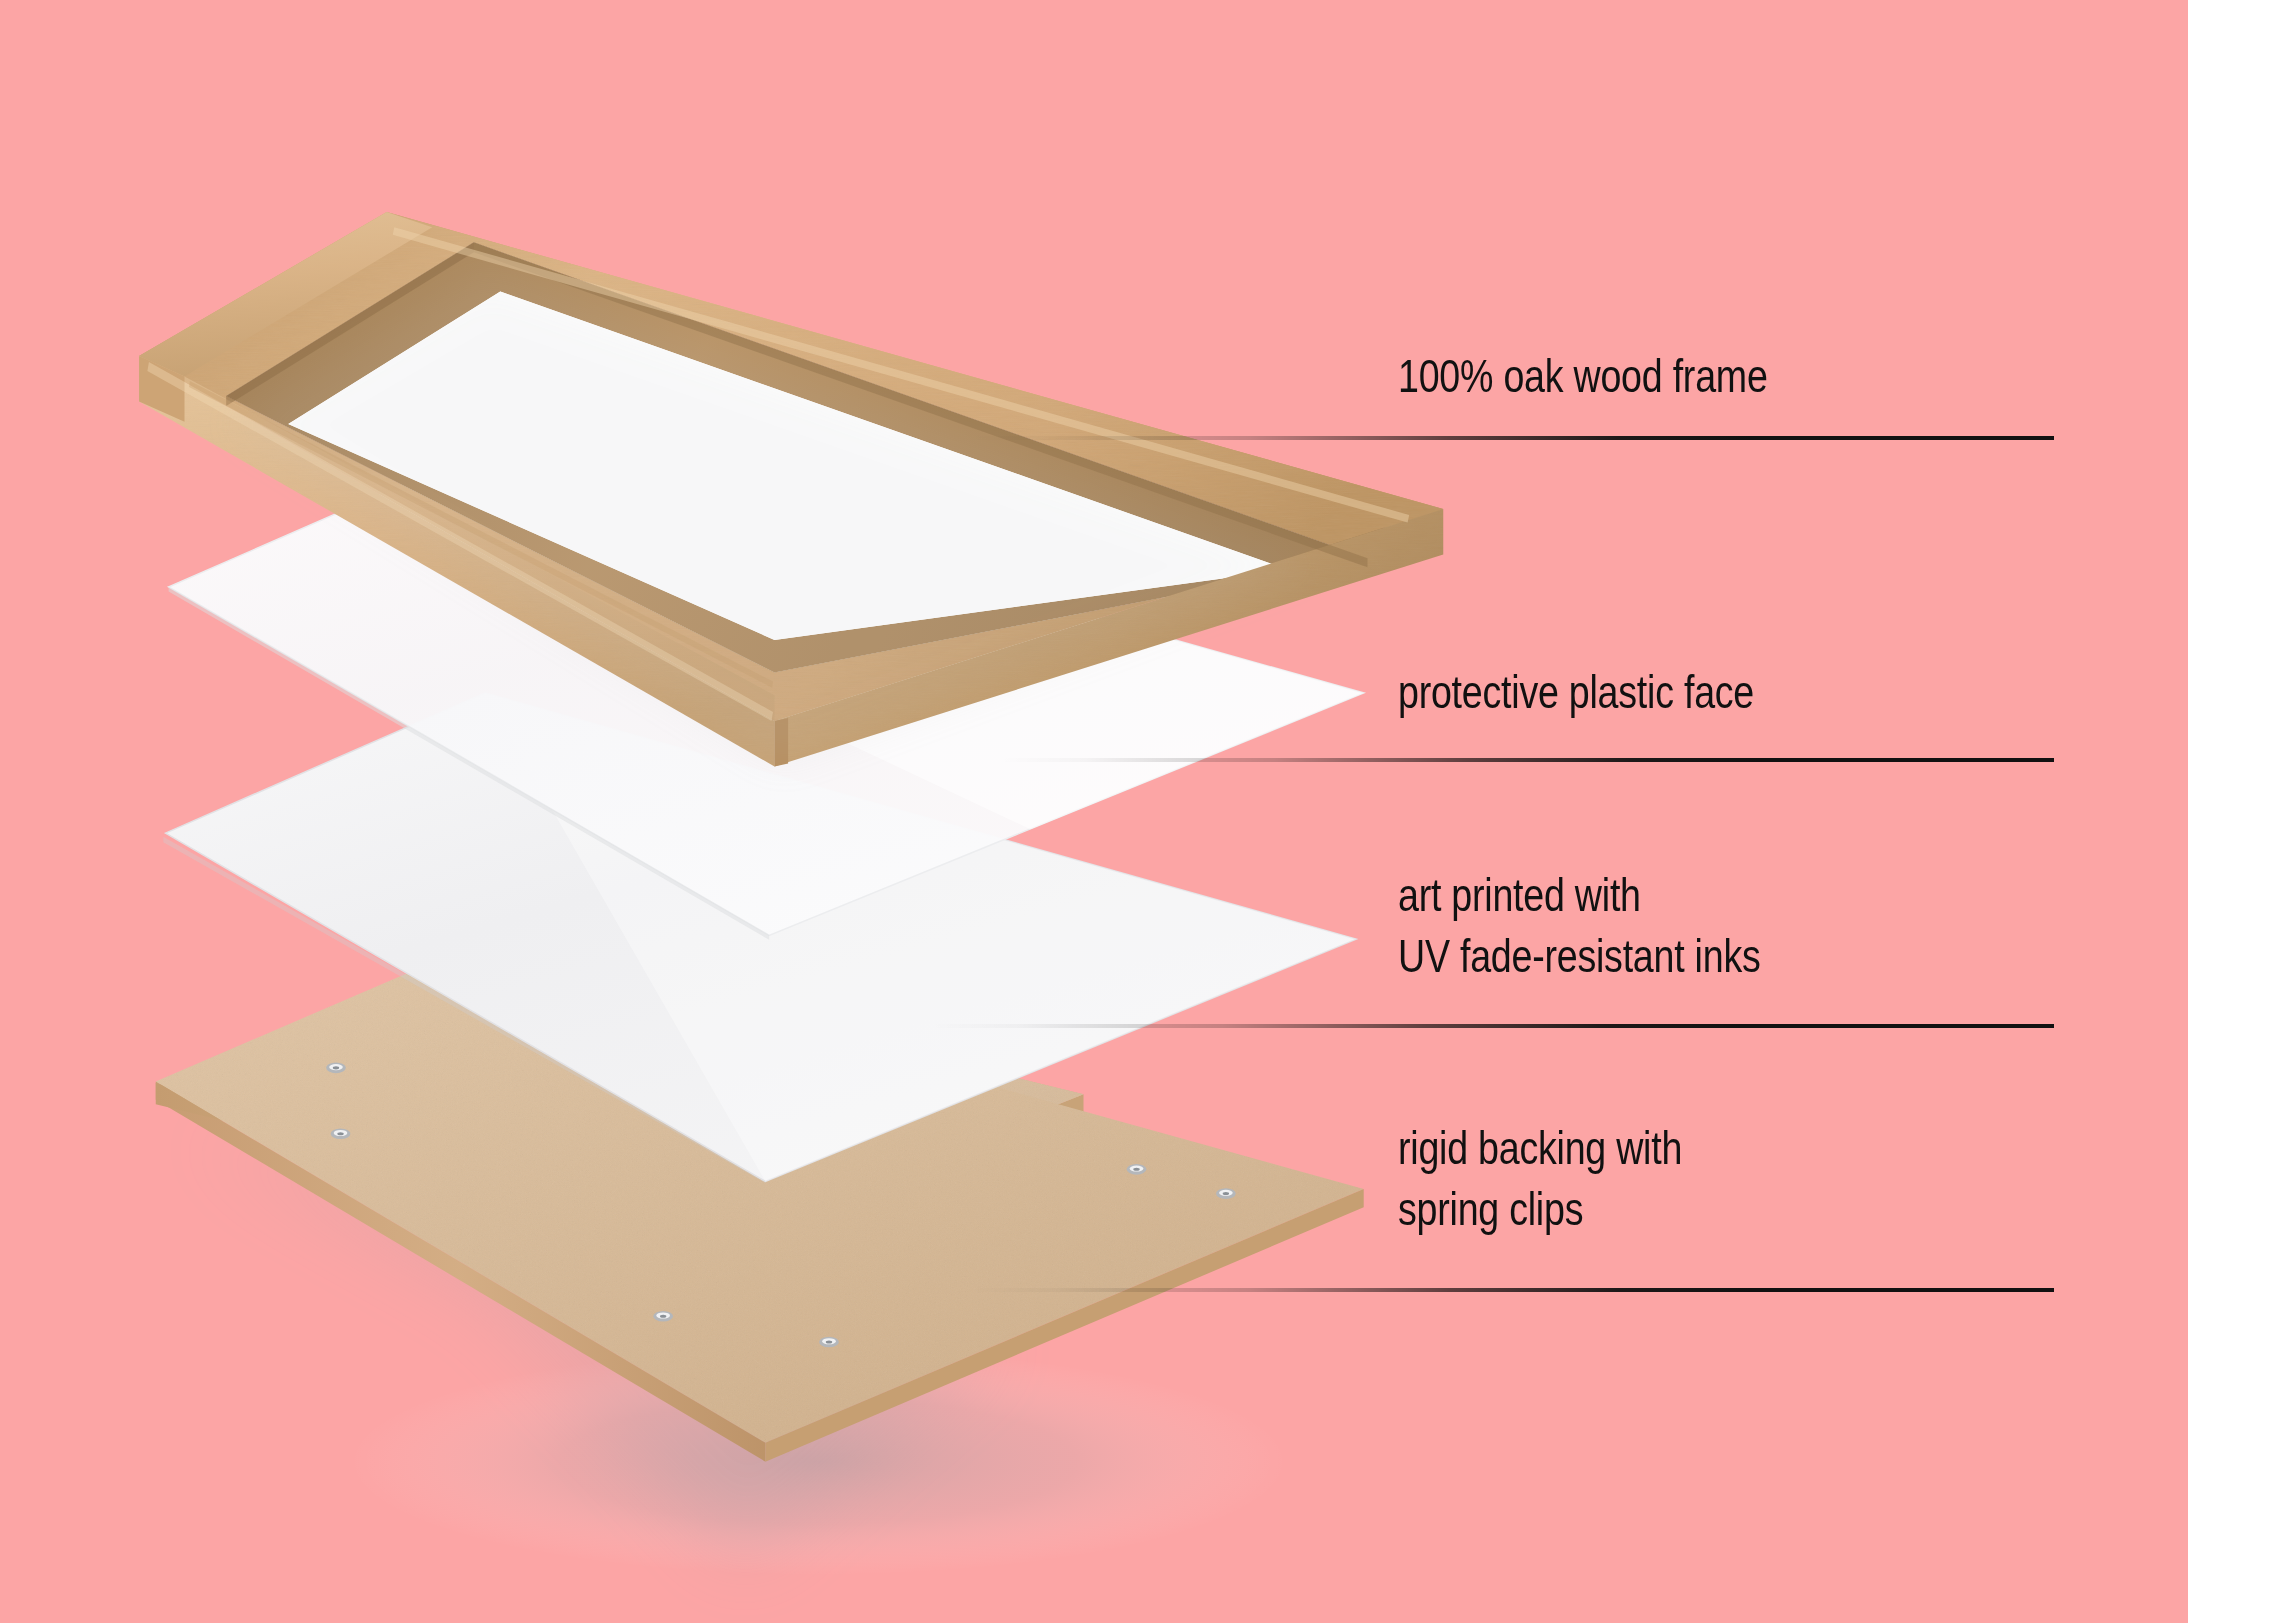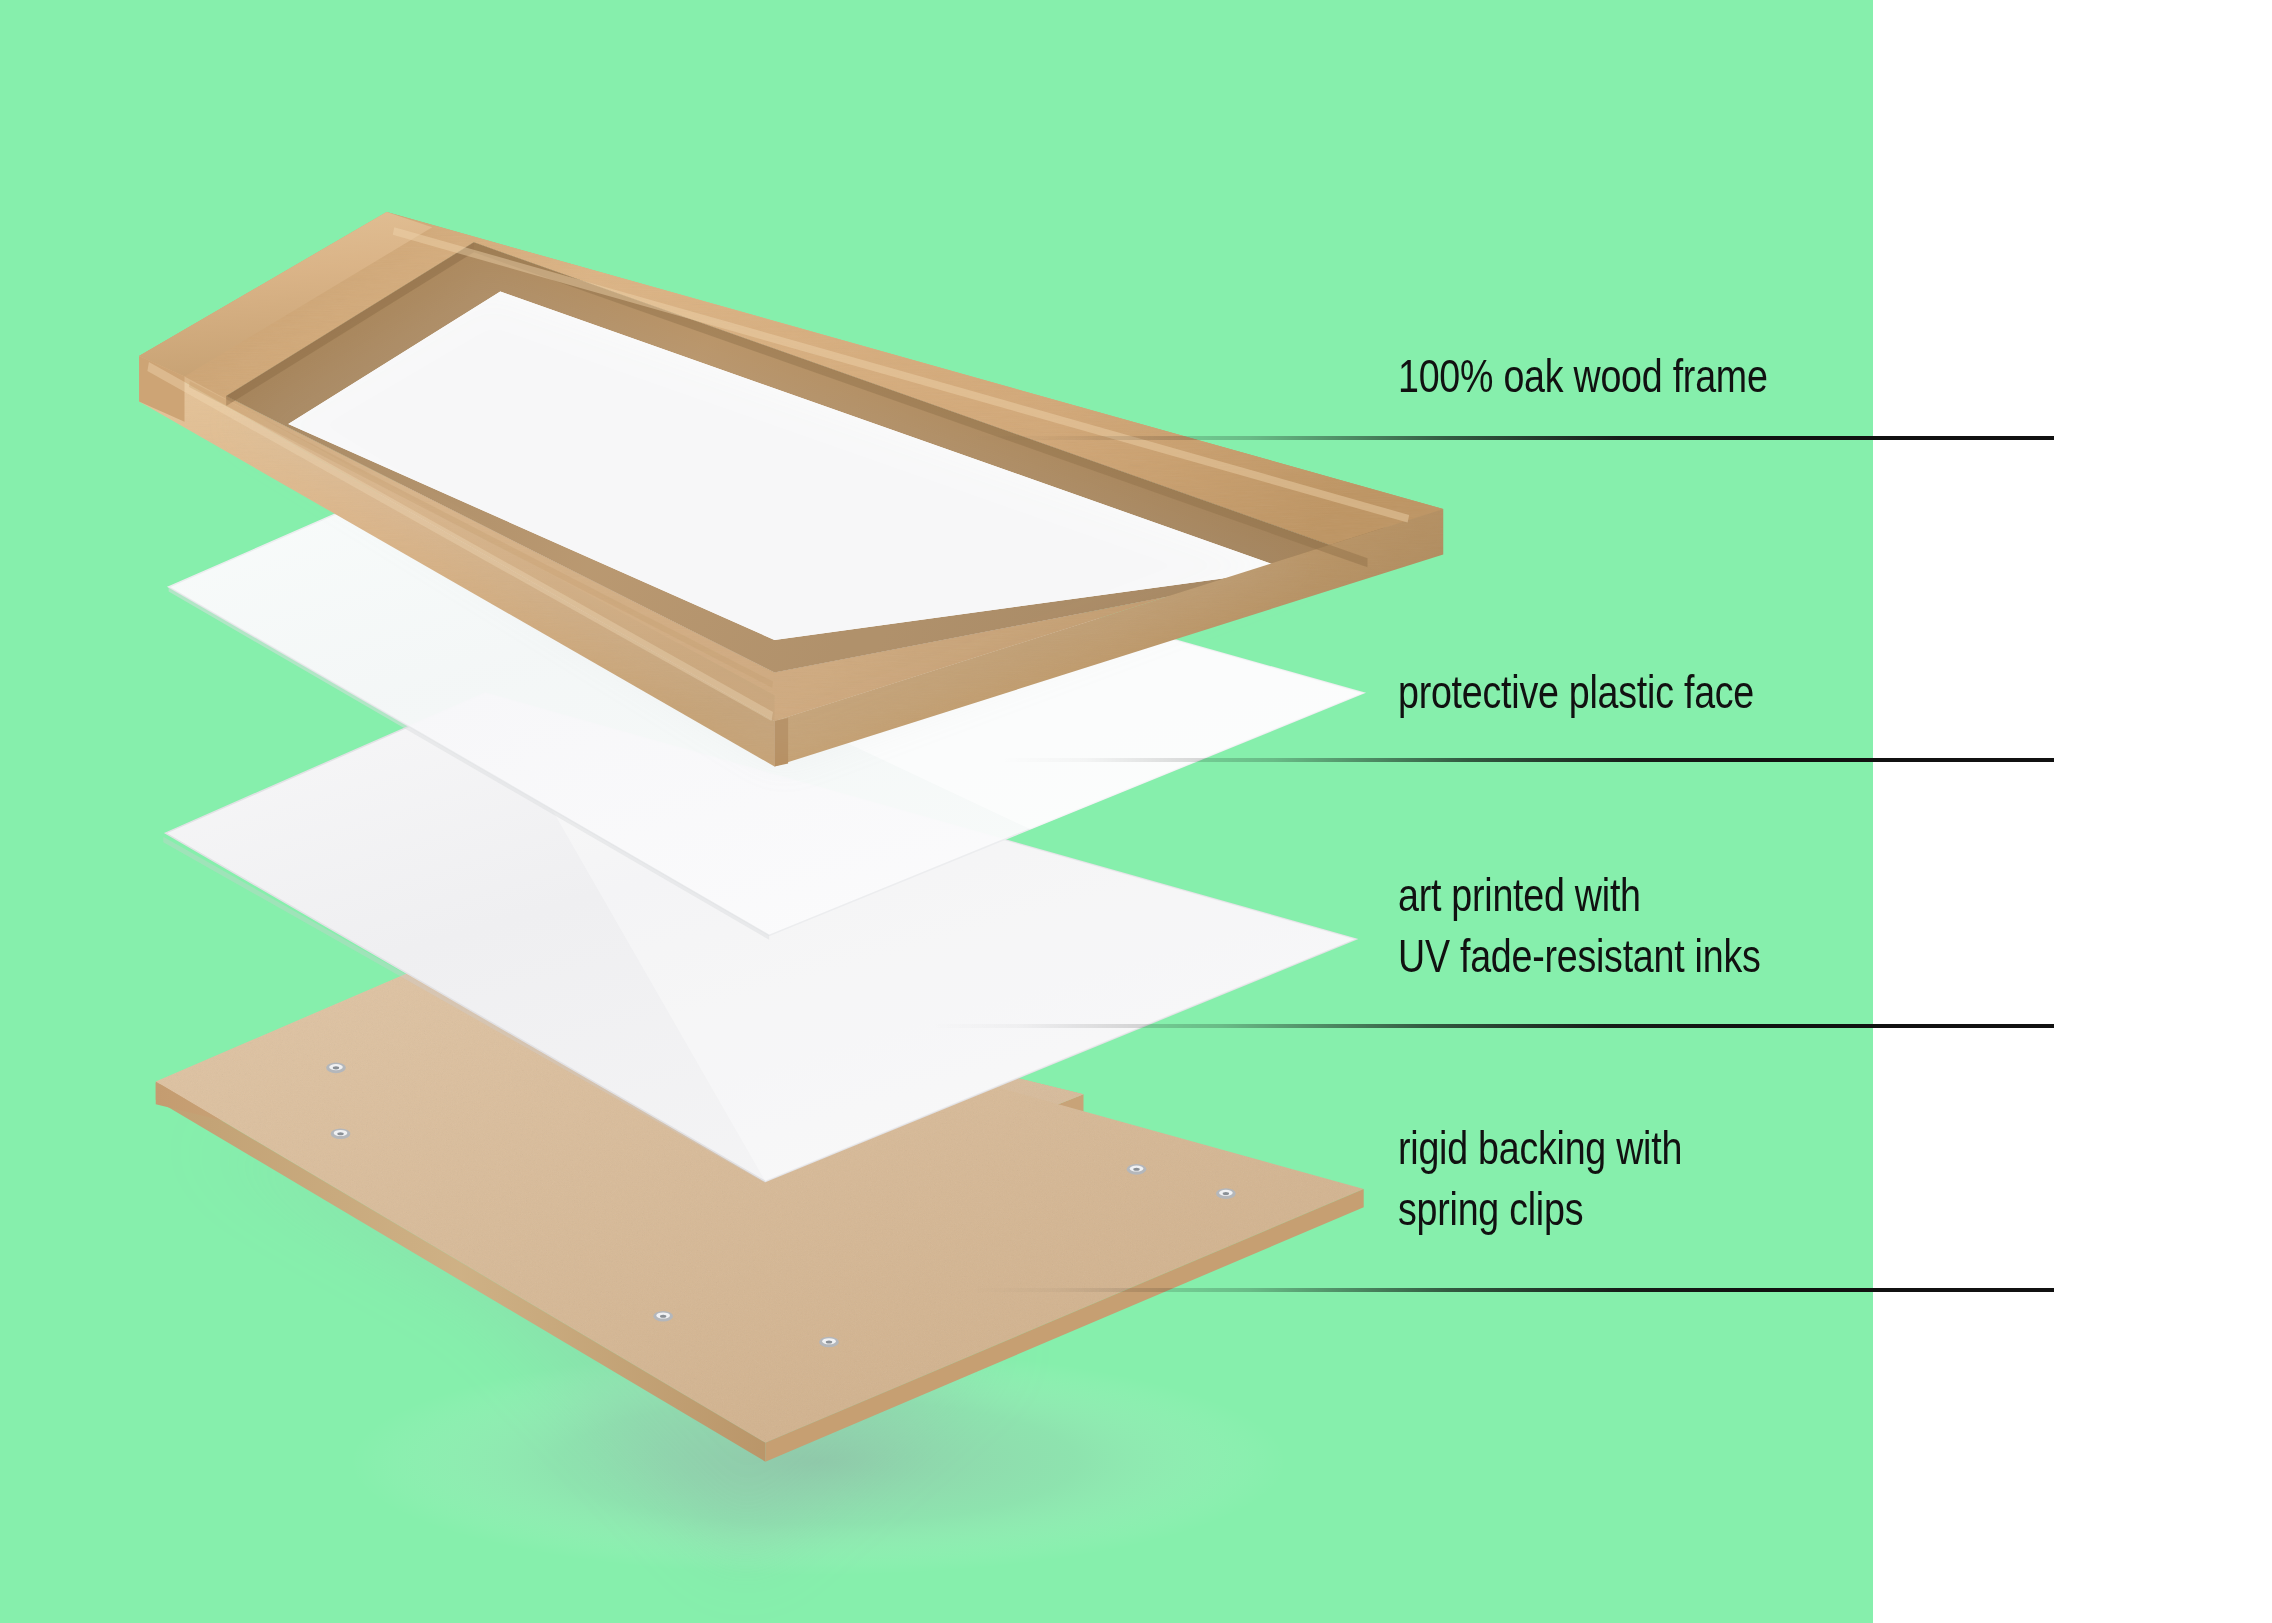--- a/index.html
+++ b/index.html
@@ -1,18 +1,18 @@
 <!DOCTYPE html>
 <html style="font-size:12px"><head>
 <meta charset="utf-8">
 <style>
   html,body{margin:0;padding:0;background:#fff;}
   body{width:2273px;height:1623px;overflow:hidden;
        font-family:"Liberation Sans","DejaVu Sans",sans-serif;}
-  #stage{position:relative;width:1873px;height:1623px;background:#86efac;}
+  #stage{position:relative;width:2188px;height:1623px;background:#fca5a5;}
 
   
   #art{position:absolute;left:0;top:0;width:2273px;height:1623px;}
 
   
   .label{
     position:absolute;
     color:#111111;
     font-weight:300;
     font-size:47px;

